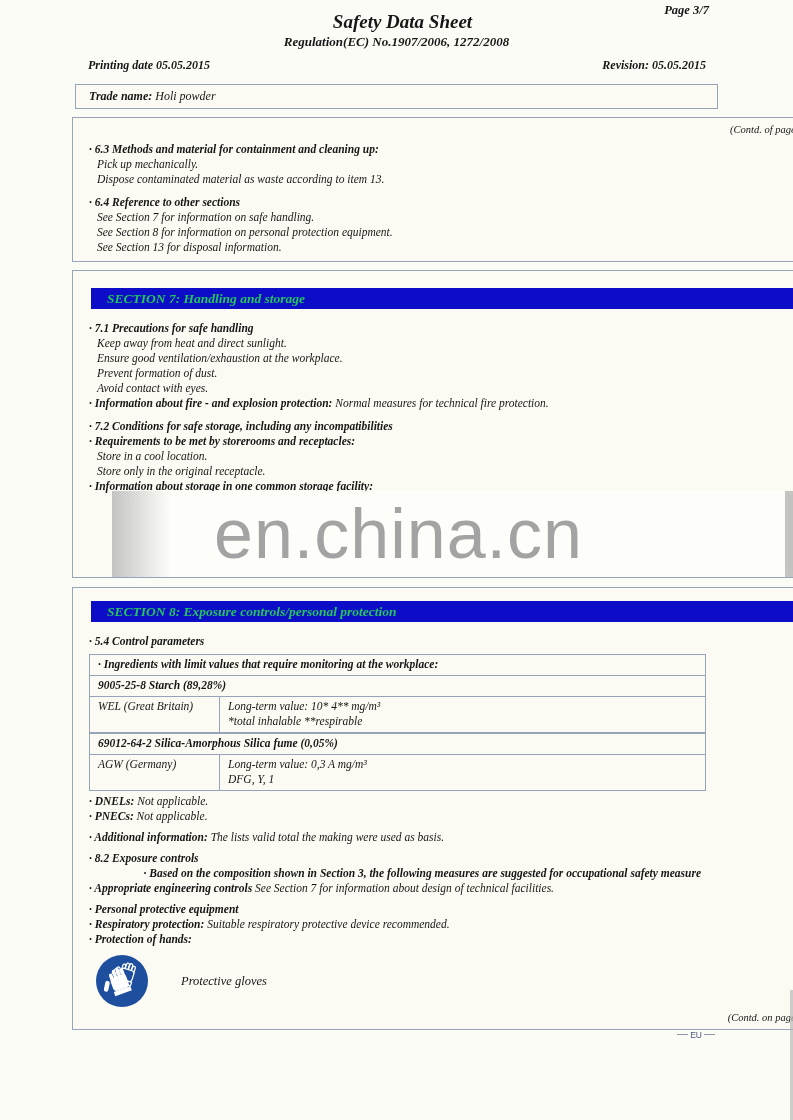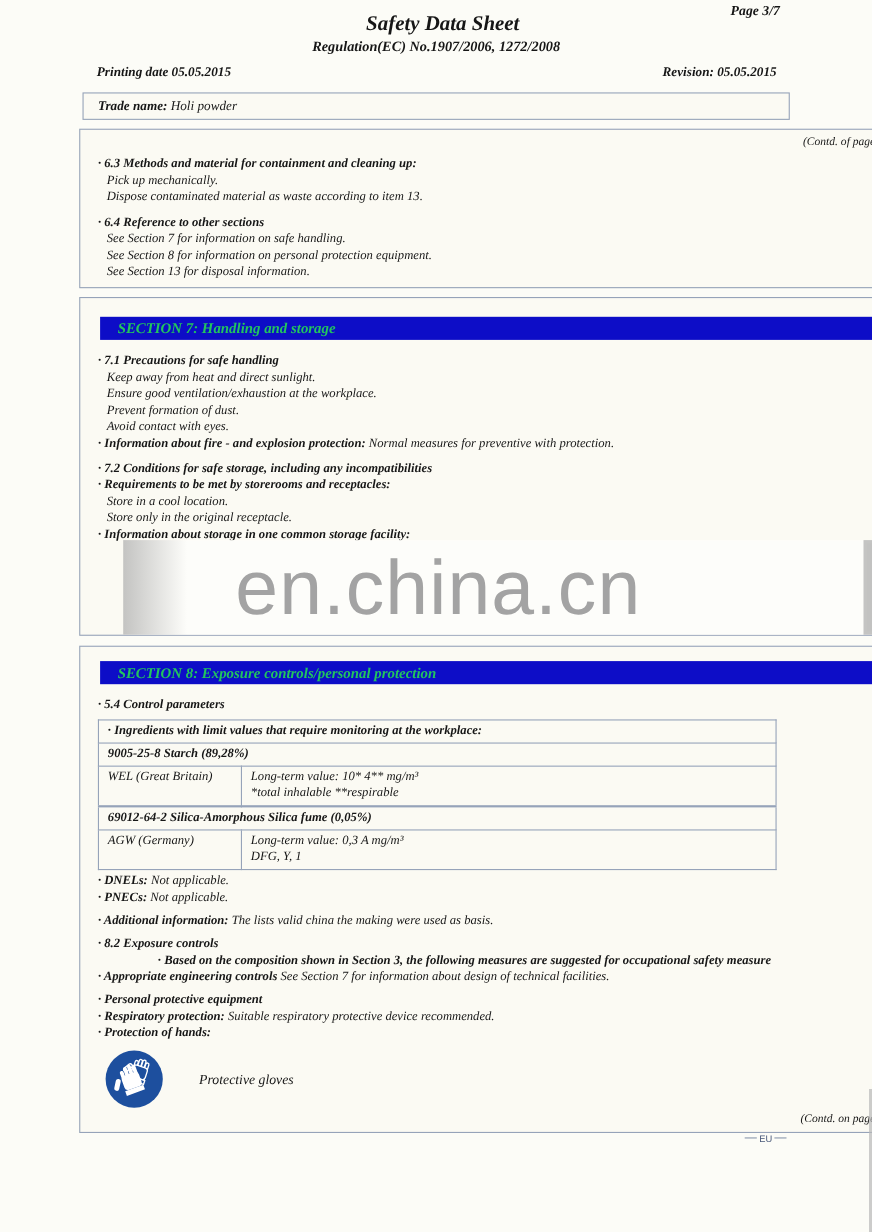--- a/index.html
+++ b/index.html
@@ -121,21 +121,21 @@
       <span>SECTION 7: Handling and storage</span>
     </div>
     <div class="content">
       <div class="line b">· 7.1 Precautions for safe handling</div>
       <div class="plain">Keep away from heat and direct sunlight.</div>
       <div class="plain">Ensure good ventilation/exhaustion at the workplace.</div>
       <div class="plain">Prevent formation of dust.</div>
       <div class="plain">Avoid contact with eyes.</div>
       <div class="line">
         <span class="b">· Information about fire - and explosion protection:</span>
-        <span>Normal measures for preventive with protection.</span>
+        <span>Normal measures for technical fire protection.</span>
       </div>
       <div class="gap"></div>
       <div class="line b">· 7.2 Conditions for safe storage, including any incompatibilities</div>
       <div class="line b">· Requirements to be met by storerooms and receptacles:</div>
       <div class="plain">Store in a cool location.</div>
       <div class="plain">Store only in the original receptacle.</div>
       <div class="line b">· Information about storage in one common storage facility:</div>
     </div>
   </div>
 
@@ -181,21 +181,21 @@
         <span class="b">· DNELs:</span>
         <span>Not applicable.</span>
       </div>
       <div class="line">
         <span class="b">· PNECs:</span>
         <span>Not applicable.</span>
       </div>
       <div class="sgap"></div>
       <div class="line">
         <span class="b">· Additional information:</span>
-        <span>The lists valid china the making were used as basis.</span>
+        <span>The lists valid total the making were used as basis.</span>
       </div>
       <div class="sgap"></div>
       <div class="line b">· 8.2 Exposure controls</div>
       <div class="line b" style="max-width:612px;text-align:right;">· Based on the composition shown in Section 3, the following measures are suggested for occupational safety measure</div>
       <div class="line">
         <span class="b">· Appropriate engineering controls</span>
         <span>See Section 7 for information about design of technical facilities.</span>
       </div>
       <div class="sgap"></div>
       <div class="line b">· Personal protective equipment</div>

